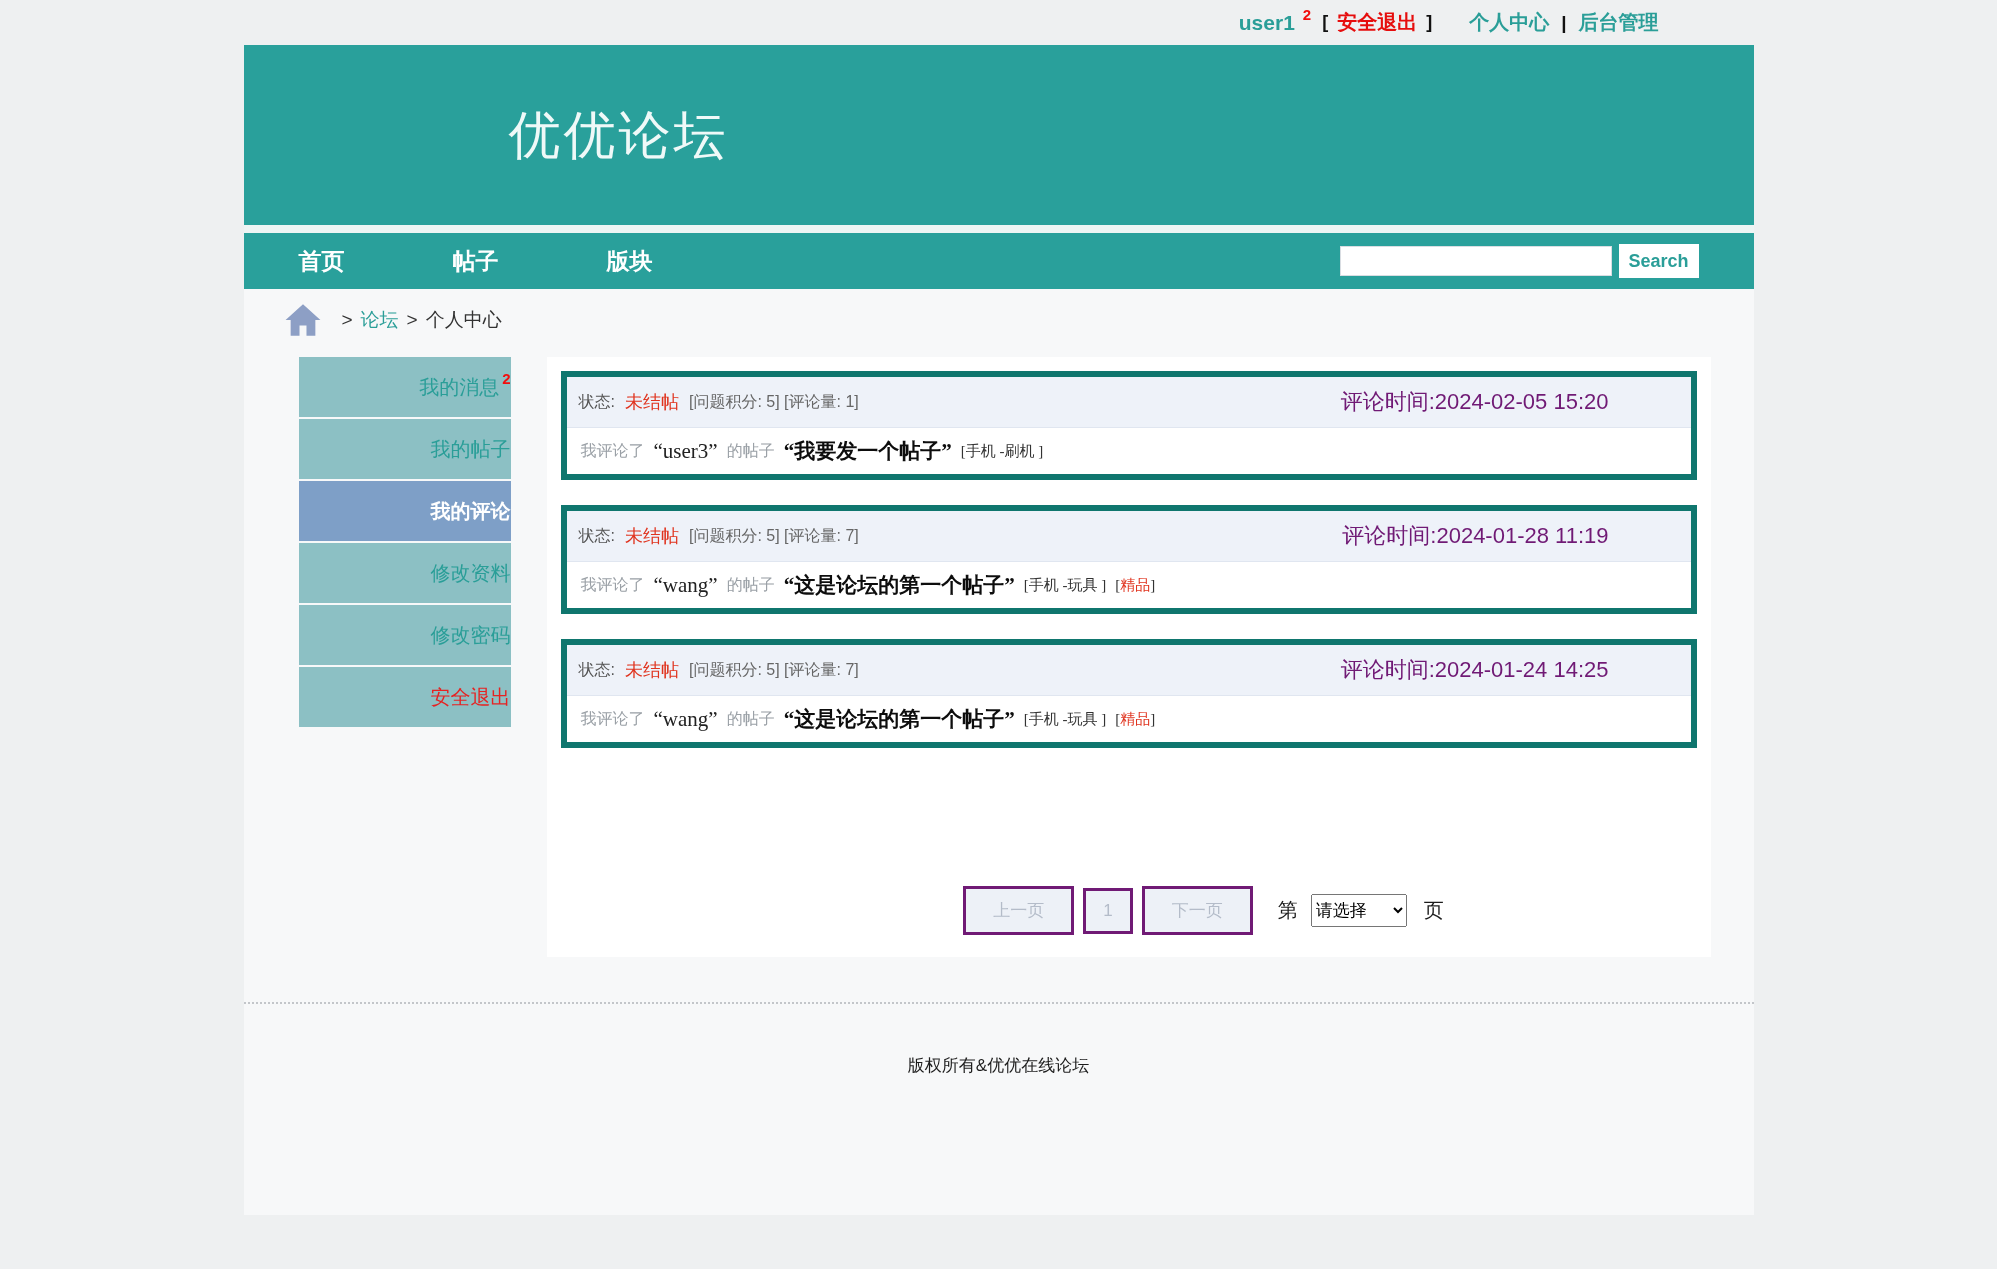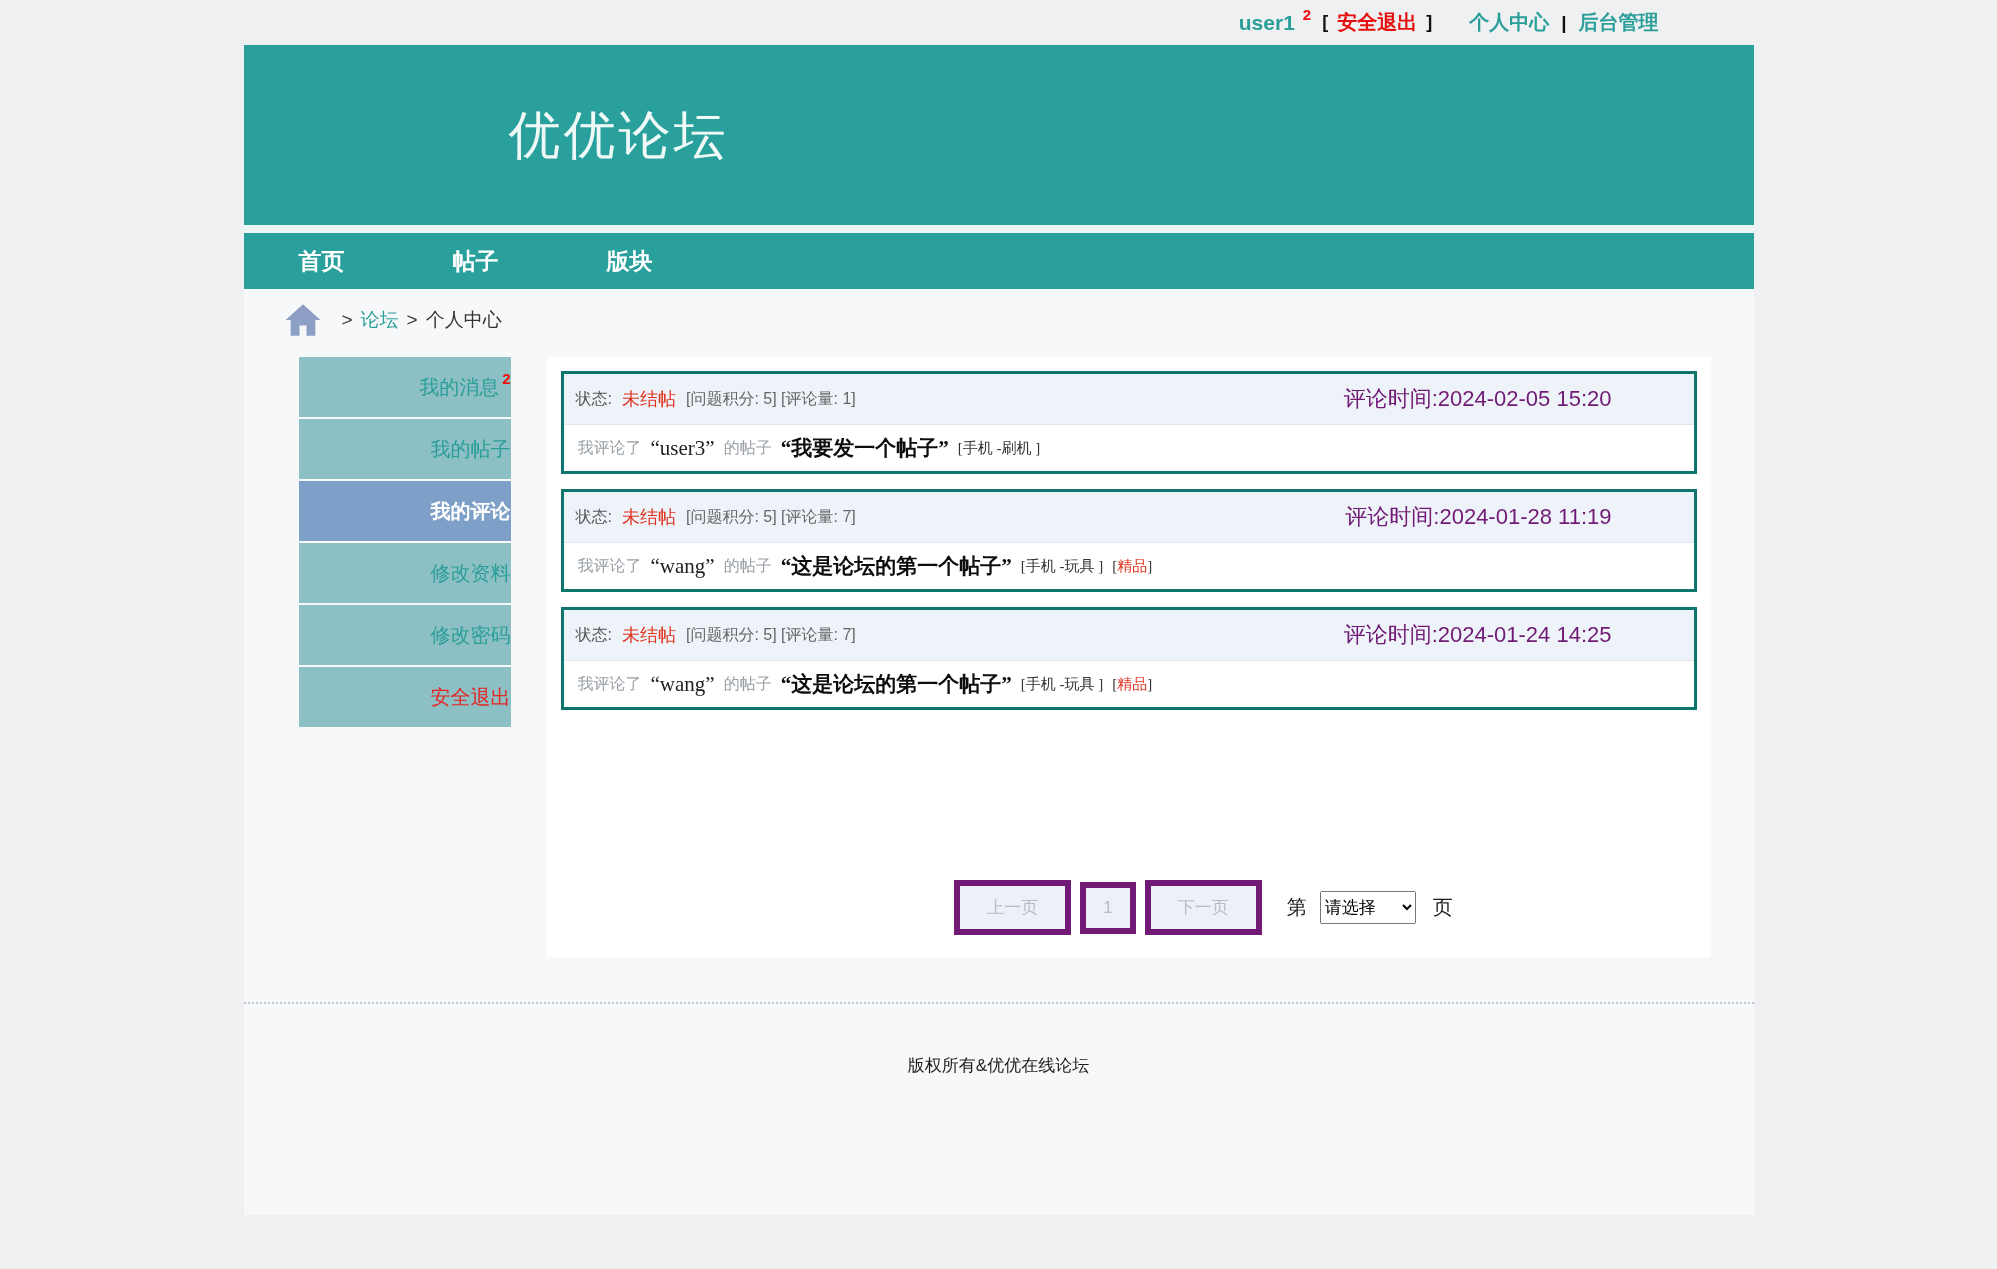--- a/index.html
+++ b/index.html
@@ -61,21 +61,21 @@
     cursor:pointer;
   }
   .side-item .sbadge { color:#f20d0d; font-size:15px; font-weight:bold; position:relative; top:-9px; margin-left:3px; }
   .side-item.active { background:#7e9fc7; color:#fff; font-weight:bold; }
   .side-item.danger { color:#e62222; }
   .panel {
     margin-left:36px; width:1164px; height:600px;
     background:#fff; padding:14px;
     display:flex; flex-direction:column;
   }
-  .card { border:3px solid #0f766e; margin-bottom:15px; background:#fff; }
+  .card { border:6px solid #0f766e; margin-bottom:25px; background:#fff; }
   .card-head {
     background:#eef2f9; border-bottom:1px solid #e0e6f0;
     padding:10px 12px; display:flex; align-items:center;
     font-size:16px; color:#555;
   }
   .status-val { color:#e0341f; font-size:18px; margin:0 10px 0 10px; }
   .meta { color:#666; }
   .time { margin-left:auto; color:#701a75; font-size:22px; padding-right:70px; }
   .card-body { padding:9px 14px; display:flex; align-items:center; color:#9aa0a6; font-size:16px;font-family:Liberation Serif, serif; }
   .card-body > span { margin-right:9px; }
@@ -83,21 +83,21 @@
   .c-title { color:#0d0d0d; font-size:21px; font-weight:bold; }
   .c-tags { color:#333; font-size:15px; }
   .c-feat-wrap { color:#333; font-size:15px; }
   .c-feat { color:#e0341f; }
   
   .pagination {
     margin-top:auto; display:flex; align-items:center; justify-content:center;
     gap:9px; padding-bottom:8px; transform:translateX(75px);
   }
   .pg-btn {
-    background:#edf1f7; border:6px solid #701a75; color:#b4bcc9;
+    background:#edf1f7; border:3px solid #701a75; color:#b4bcc9;
     font-size:17px; padding:10px 27px; cursor:pointer;
   }
   .pg-btn.num { padding:10px 17px; }
   .pg-label { color:#1c1c1c; font-size:20px; margin-left:16px; }
   .pg-label.after { margin-left:4px; }
   .pagination select { height:33px; font-size:17px; margin:0 4px; min-width:96px; }
   
   .divider { margin:45px 0 0 0; border-top:2px dotted #c3c6ca; }
   .footer { text-align:center; padding-top:50px; font-size:17px; color:#1c1c1c; }
 </style>
@@ -122,20 +122,24 @@
 
   <div class="header">
     <div class="logo">优优论坛</div>
   </div>
   <div class="head-gap"></div>
 
   <div class="nav">
     <span class="nav-item">首页</span>
     <span class="nav-item">帖子</span>
     <span class="nav-item">版块</span>
+    <div class="nav-search">
+      <input type="text" value="" style="">
+      <button>Search</button>
+    </div>
   </div>
 
   <div class="crumb">
     <span class="home">
       <svg viewBox="0 0 24 22" width="38" height="36" fill="#8d9fc5">
         <path d="M12 1 1 11h3.2v10h5.6v-6.5h4.4V21h5.6V11H23z"></path>
       </svg>
     </span>
     <span class="sep">&gt;</span>
     <span class="lnk">论坛</span>

